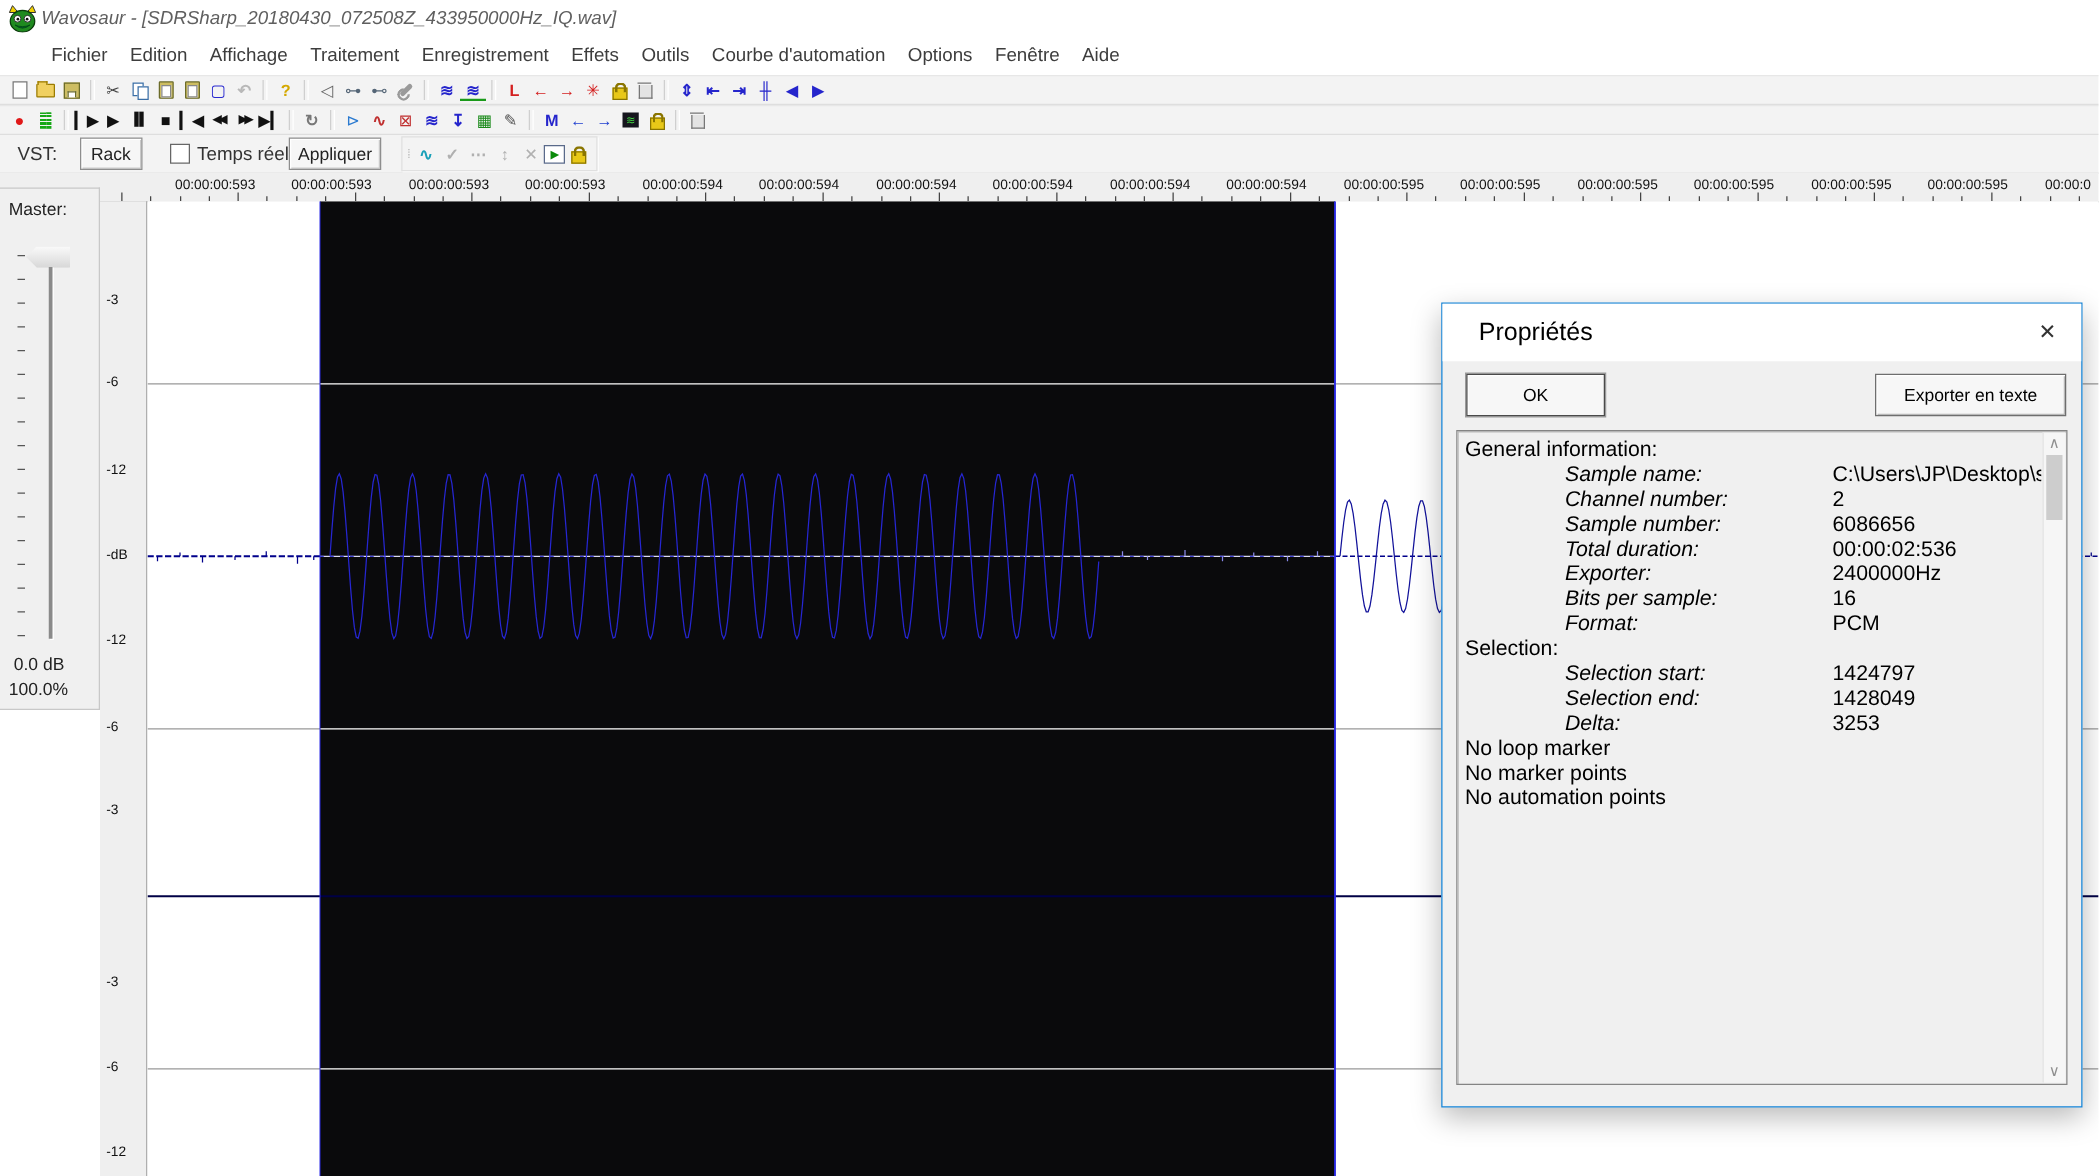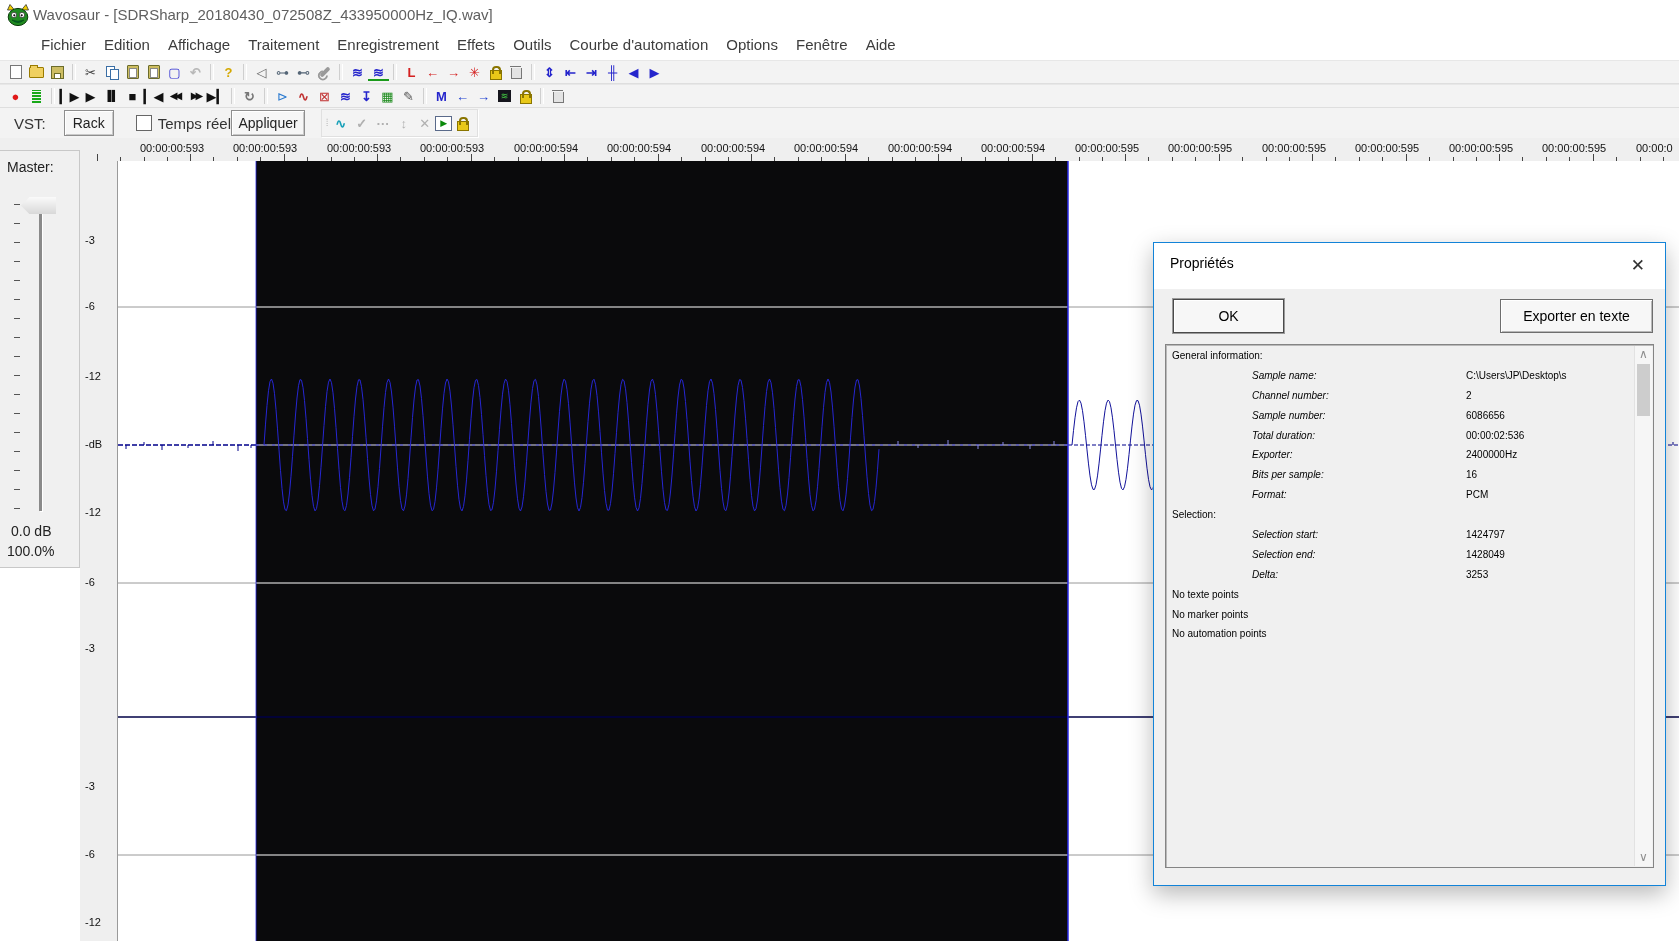--- a/index.html
+++ b/index.html
@@ -1,20 +1,20 @@
 <!DOCTYPE html>
 <html><head>
 <meta charset="utf-8">
 <style>
   html,body{margin:0;padding:0;background:#fff;}
   .screen{position:relative;width:1679px;height:941px;overflow:hidden;background:#fff;
           font-family:"Liberation Sans",sans-serif;-webkit-font-smoothing:antialiased;}
 
   
-  .title-bar{position:absolute;left:0;top:0;width:100%;height:30px;background:#fff;}
+  .title-bar{position:absolute;left:0;top:0;width:100%;height:30px;background:#fff;font-style:italic;}
   .app-icon{position:absolute;width:22px;height:22px;}
   .title-text{position:absolute;left:33px;top:6px;font-size:15px;color:#5f5f5f;white-space:nowrap;}
   .menu-bar{position:absolute;left:0;top:30px;width:100%;height:30px;background:#fff;display:flex;align-items:center;padding-left:32px;box-sizing:border-box;}
   .menu-item{font-size:15px;color:#3d3d3d;padding:4px 9px;white-space:nowrap;cursor:default;}
 
   
   .tb{position:absolute;left:0;width:100%;background:#f3f3f3;border-top:1px solid #e7e7e7;border-bottom:1px solid #dedede;display:flex;align-items:center;padding-left:5px;box-sizing:border-box;}
   #toolbar1{top:60px;height:24px;}
   #toolbar2{top:84px;height:24px;}
   .tbi{width:21px;height:18px;display:inline-flex;align-items:center;justify-content:center;font-size:13px;line-height:1;cursor:default;flex:none;}
@@ -74,28 +74,28 @@
   #master-pct{position:absolute;left:7px;top:392px;font-size:14px;color:#222;}
   #db-ruler{position:absolute;left:80px;top:161px;width:38px;height:780px;background:#efefef;border-right:1px solid #9a9a9a;box-sizing:border-box;overflow:hidden;}
   .db-label{position:absolute;left:5px;width:19px;overflow:hidden;font-size:11px;color:#111;white-space:nowrap;}
 
   
   #wave-area{position:absolute;left:118px;top:161px;width:1561px;height:780px;background:#fff;}
 
   
   #dialog{position:absolute;left:1153px;top:242px;width:513px;height:644px;background:#f0f0f0;border:1px solid #1283d8;box-sizing:border-box;box-shadow:0 8px 22px rgba(0,0,0,.28);}
   #dlg-titlebar{position:absolute;left:0;top:0;right:0;height:46px;background:#fff;}
-  #dlg-title{position:absolute;left:16px;top:12px;font-size:14px;color:#000;}
+  #dlg-title{position:absolute;left:29px;top:12px;font-size:20px;color:#000;}
   #dlg-close{position:absolute;right:14px;top:10px;font-size:17px;color:#333;padding:2px 6px;cursor:default;}
   .dlg-btn{position:absolute;top:56px;height:34px;background:#f7f7f7;border:1px solid #6e6e6e;box-shadow:inset 1px 1px 0 #fff,inset -1px -1px 0 #b8b8b8;font-size:14px;color:#000;display:flex;align-items:center;justify-content:center;box-sizing:border-box;}
   #dlg-ok{left:19px;width:111px;border:1px solid #4a4a4a;box-shadow:0 0 0 1px #9a9a9a,inset 1px 1px 0 #fff;}
   #dlg-export{left:346px;width:153px;}
   #dlg-list{position:absolute;left:11px;top:101px;width:489px;height:524px;background:#f0f0f0;border:1px solid #848484;box-shadow:inset 1px 1px 0 #b9b9b9;box-sizing:border-box;}
   #dlg-rows{position:absolute;left:2px;top:5px;right:20px;bottom:2px;overflow:hidden;}
-  .dlg-row{position:relative;height:19.9px;font-size:10px;color:#000;white-space:nowrap;}
+  .dlg-row{position:relative;height:19.9px;font-size:17px;color:#000;white-space:nowrap;}
   .dlg-row .lbl{position:absolute;left:4px;}
   .dlg-row.ind .lbl{left:84px;font-style:italic;}
   .dlg-row .val{position:absolute;left:298px;}
   #dlg-scrollbar{position:absolute;right:1px;top:1px;width:17px;bottom:1px;background:#f6f6f6;border-left:1px solid #e2e2e2;}
   .sb-arrow{position:absolute;left:0;width:17px;height:17px;color:#8f8f8f;font-size:12px;text-align:center;line-height:16px;}
   #sb-up{top:0;} #sb-down{bottom:0;}
   #sb-thumb{position:absolute;left:2px;top:18px;width:13px;height:52px;background:#cdcdcd;}
 </style>
 </head>
 <body>
@@ -461,21 +461,21 @@
           </div>
           <div class="dlg-row ind">
             <span class="lbl">Selection end:</span>
             <span class="val">1428049</span>
           </div>
           <div class="dlg-row ind">
             <span class="lbl">Delta:</span>
             <span class="val">3253</span>
           </div>
           <div class="dlg-row">
-            <span class="lbl">No texte points</span>
+            <span class="lbl">No loop marker</span>
           </div>
           <div class="dlg-row">
             <span class="lbl">No marker points</span>
           </div>
           <div class="dlg-row">
             <span class="lbl">No automation points</span>
           </div>
         </div>
       <div id="dlg-scrollbar">
         <div id="sb-up" class="sb-arrow">∧</div>

